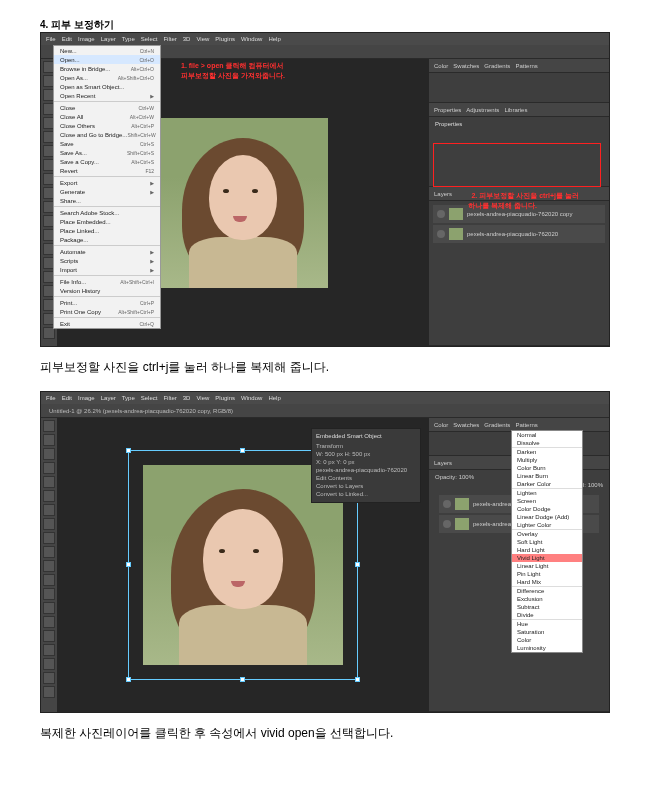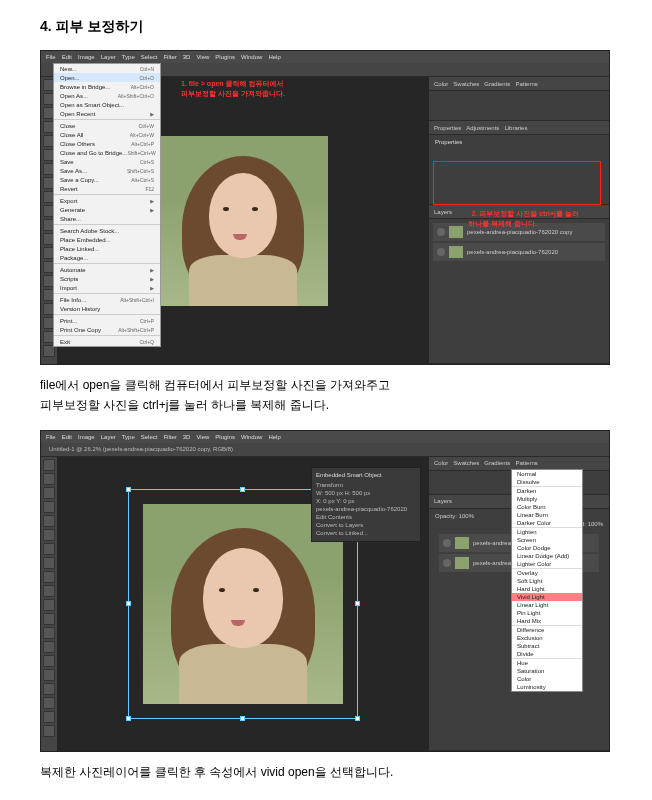--- a/index.html
+++ b/index.html
@@ -6,23 +6,22 @@
   body {
     width: 652px;
     height: 800px;
     background: #fff;
     font-family: "Malgun Gothic", "Apple SD Gothic Neo", sans-serif;
     font-size: 12px;
     color: #000;
     padding: 18px 40px 10px 40px;
   }
   .heading {
-    font-size: 14px;
+    font-size: 10px;
     font-weight: 600;
-    margin-bottom: 14px;
   }
   .para {
     font-size: 12px;
     line-height: 1.7;
     margin: 10px 0 14px 0;
   }
   
   .ps-shot {
     width: 570px;
     background: #3a3a3a;
@@ -406,21 +405,20 @@
   <div class="red-box" style="top:13px;left:12px;width:108px;height:14px;"></div>
   <div class="red-text" style="top:28px;left:140px;">1. file &gt; open 클릭해 컴퓨터에서</div>
   <div class="red-text" style="top:38px;left:140px;">피부보정할 사진을 가져와줍니다.</div>
 
   <div class="red-box" style="top:110px;right:8px;width:168px;height:44px;"></div>
   <div class="red-text" style="top:158px;right:30px;">2. 피부보정할 사진을 ctrl+j를 눌러</div>
   <div class="red-text" style="top:168px;right:72px;">하나를 복제해 줍니다.</div>
 </div>
 
 <div class="para">
-  <div>file에서 open을 클릭해 컴퓨터에서 피부보정할 사진을 가져와주고</div>
   <div>피부보정할 사진을 ctrl+j를 눌러 하나를 복제해 줍니다.</div>
 </div>
 
 <div class="ps-shot two">
   <div class="ps-menubar" id="menubar2">
       <span>File</span>
       <span>Edit</span>
       <span>Image</span>
       <span>Layer</span>
       <span>Type</span>

